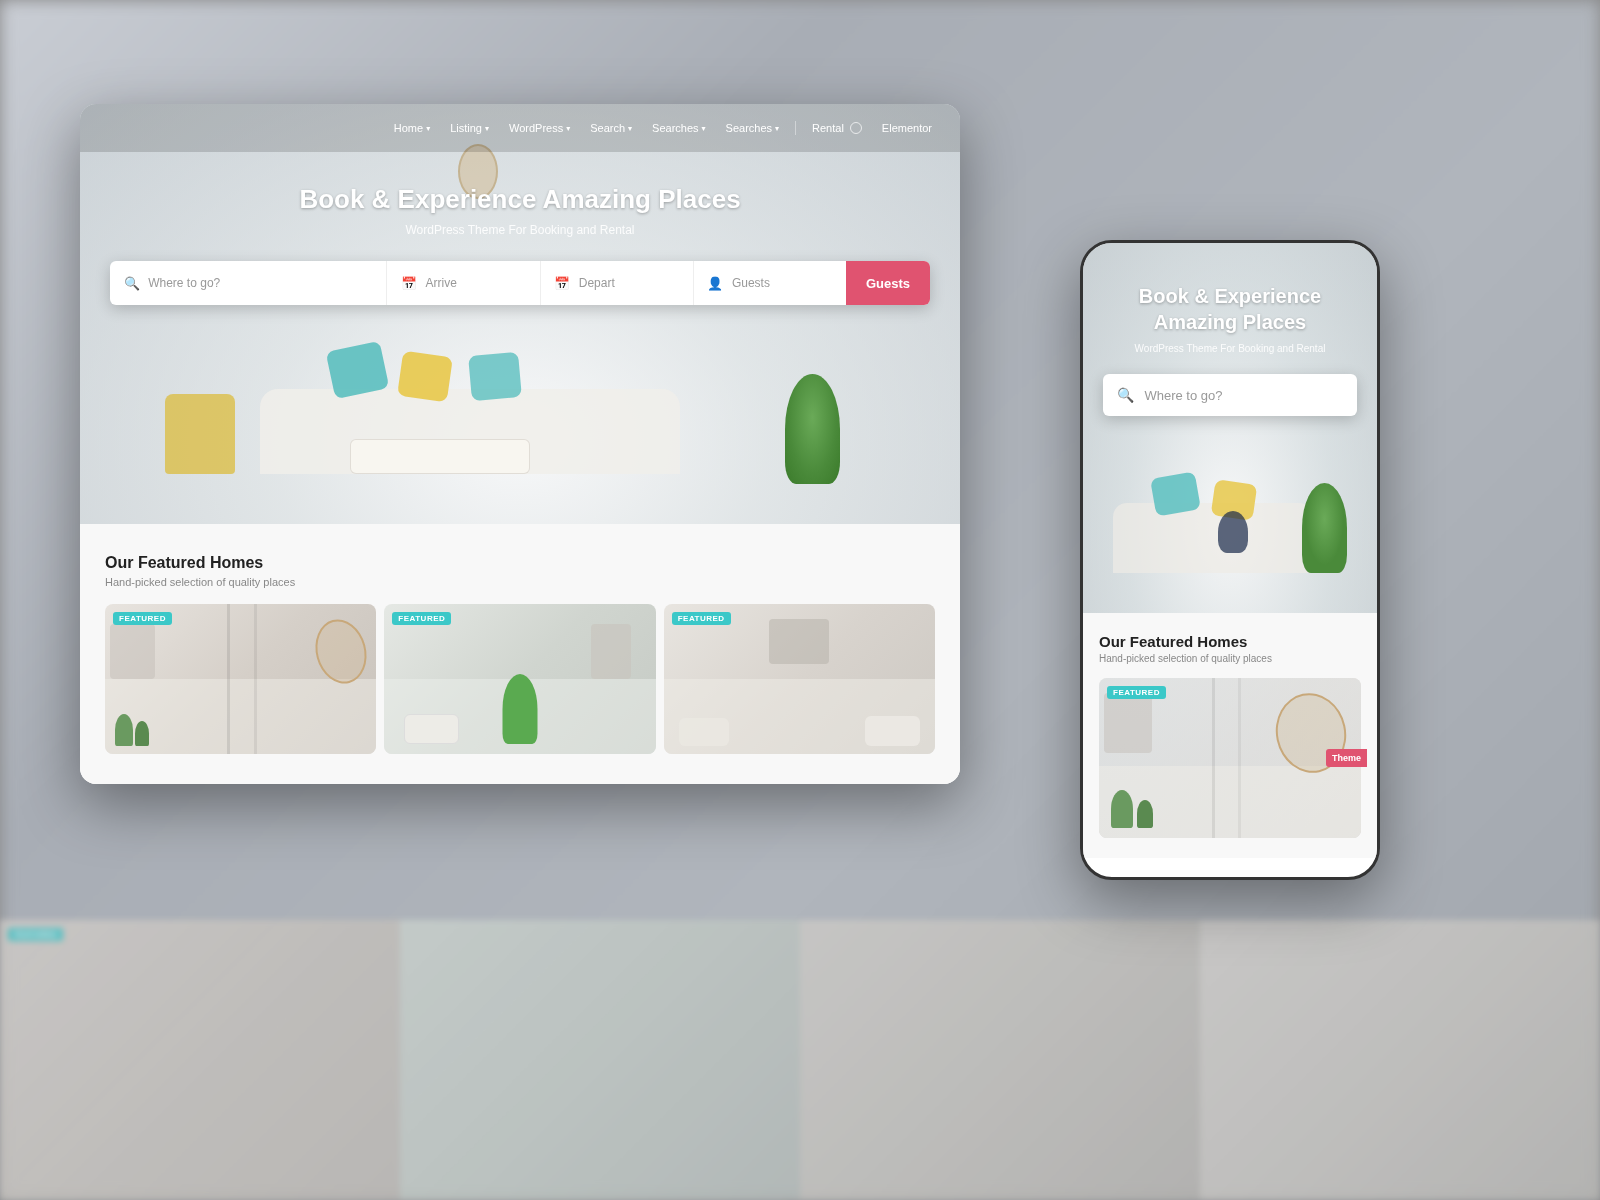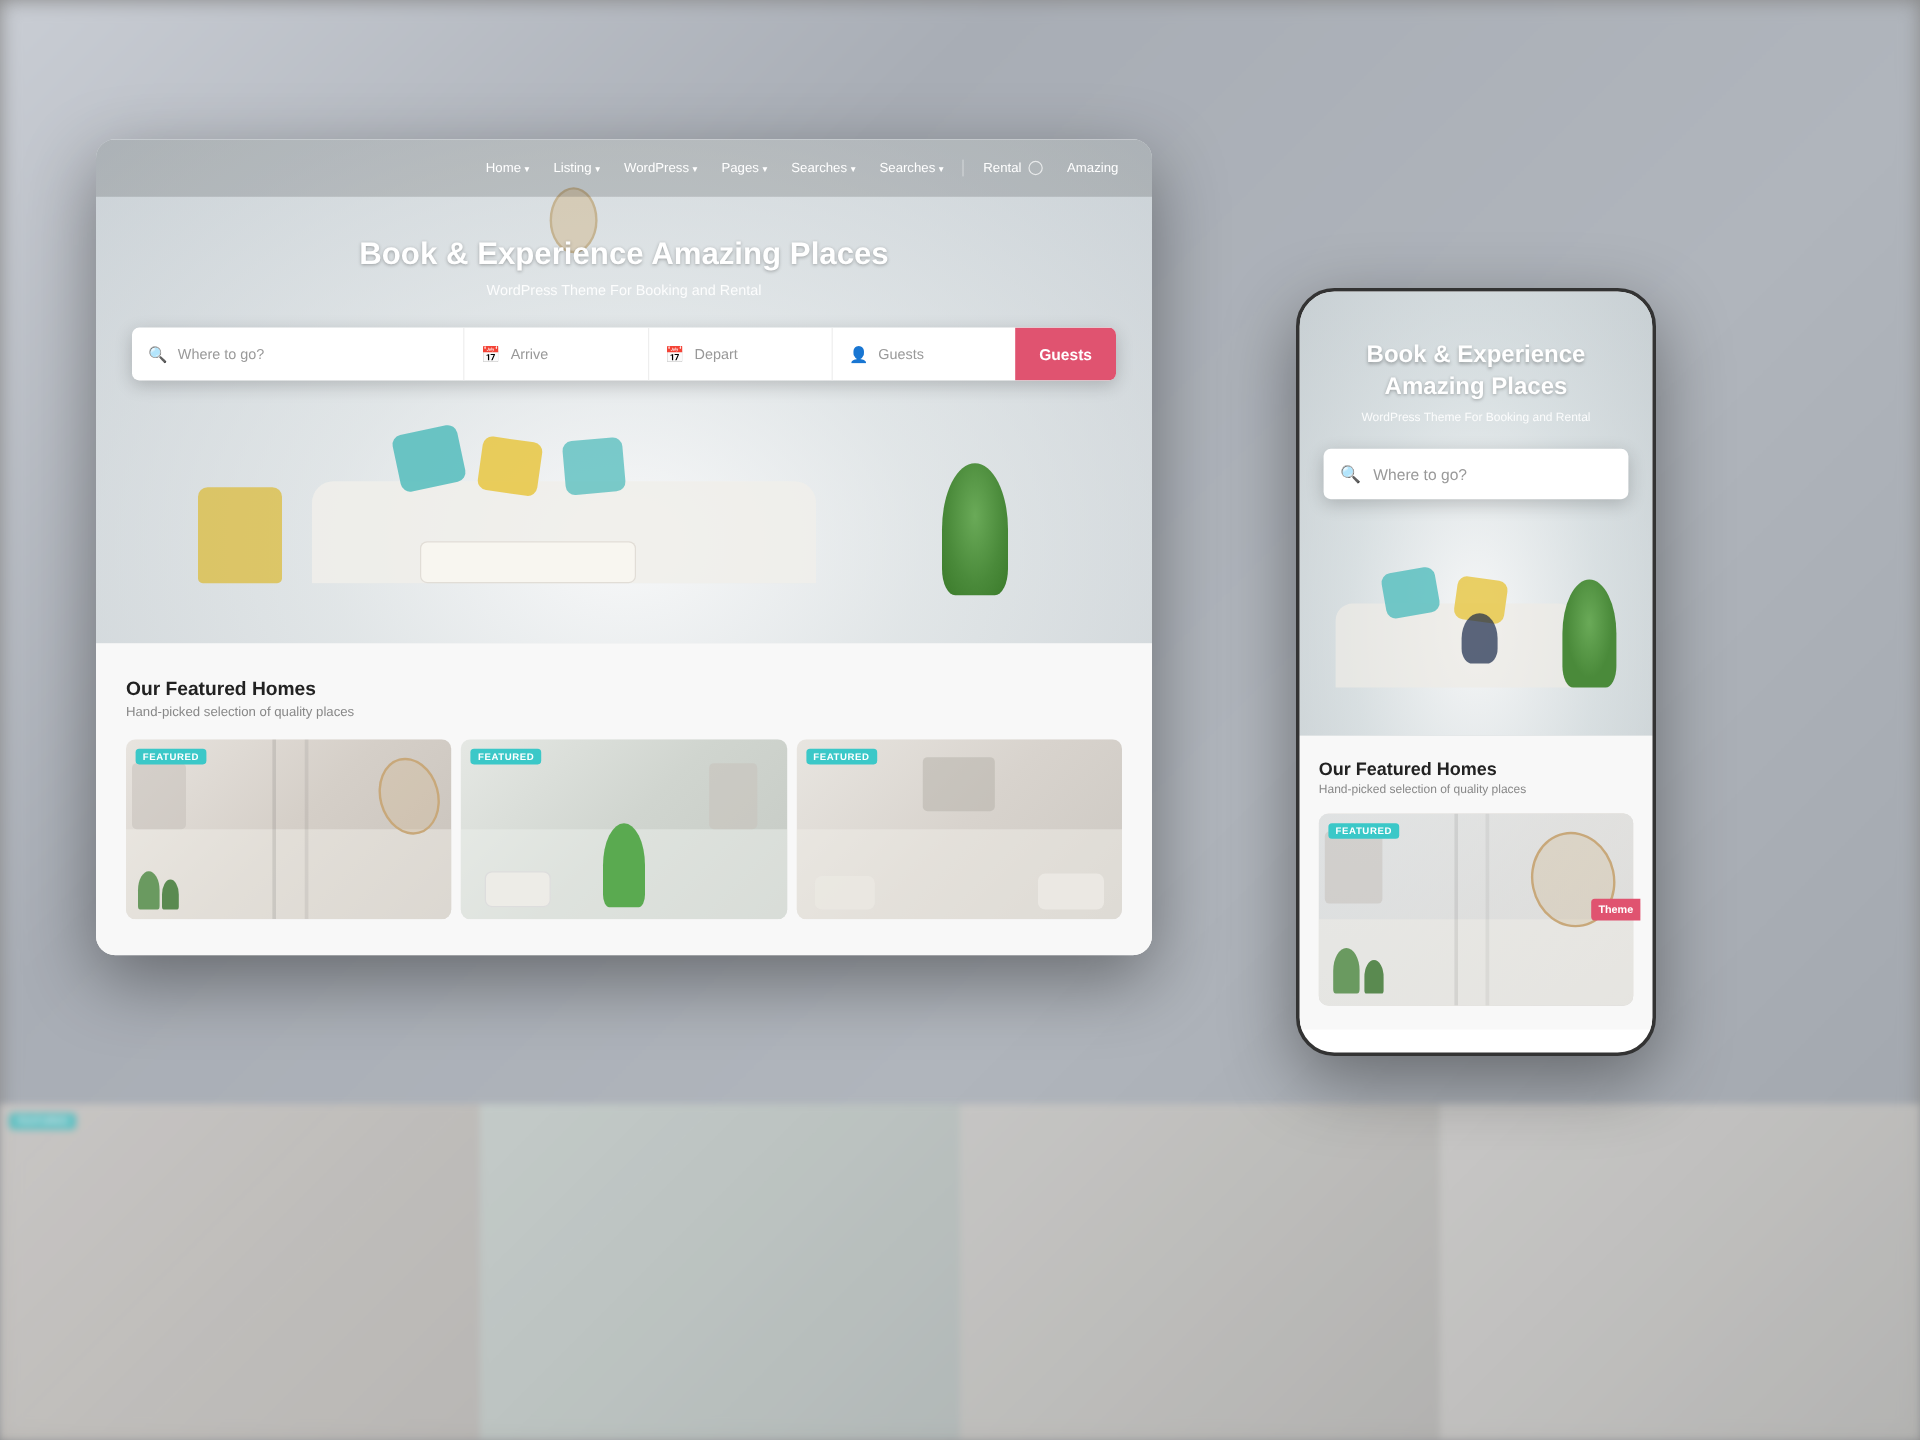--- a/index.html
+++ b/index.html
@@ -18,21 +18,21 @@
       inset: 0;
       background: linear-gradient(135deg, #c9cdd4 0%, #a8adb5 30%, #b0b5bc 60%, #9fa4ab 100%);
       filter: blur(8px);
       z-index: 0;
     }
 
     
     .desktop-mockup {
       position: absolute;
       left: 80px;
-      top: 116px;
+      top: 104px;
       width: 880px;
       height: 680px;
       background: #fff;
       border-radius: 16px;
       box-shadow: 0 20px 60px rgba(0,0,0,0.4);
       overflow: hidden;
       z-index: 10;
     }
 
     
@@ -466,38 +466,38 @@
         </div>
         <div class="nav-item">
           <span>Listing</span>
           <span class="chevron">▾</span>
         </div>
         <div class="nav-item">
           <span>WordPress</span>
           <span class="chevron">▾</span>
         </div>
         <div class="nav-item">
-          <span>Pages</span>
+          <span>Search</span>
           <span class="chevron">▾</span>
         </div>
         <div class="nav-item">
           <span>Searches</span>
           <span class="chevron">▾</span>
         </div>
         <div class="nav-item">
           <span>Searches</span>
           <span class="chevron">▾</span>
         </div>
         <div class="nav-divider"></div>
         <div class="nav-item">
           <span>Rental</span>
           <span style="display:inline-block;width:12px;height:12px;border-radius:50%;border:1.5px solid rgba(255,255,255,0.7);margin-left:3px;"></span>
         </div>
         <div class="nav-item">
-          <span>Amazing</span>
+          <span>Elementor</span>
         </div>
       </div>
     </div>
 
     <div class="hero-content">
       <h1 class="hero-title">Book &amp; Experience Amazing Places</h1>
       <p class="hero-subtitle">WordPress Theme For Booking and Rental</p>
 
       <div class="search-bar">
         <div class="search-field" style="flex:2;">

